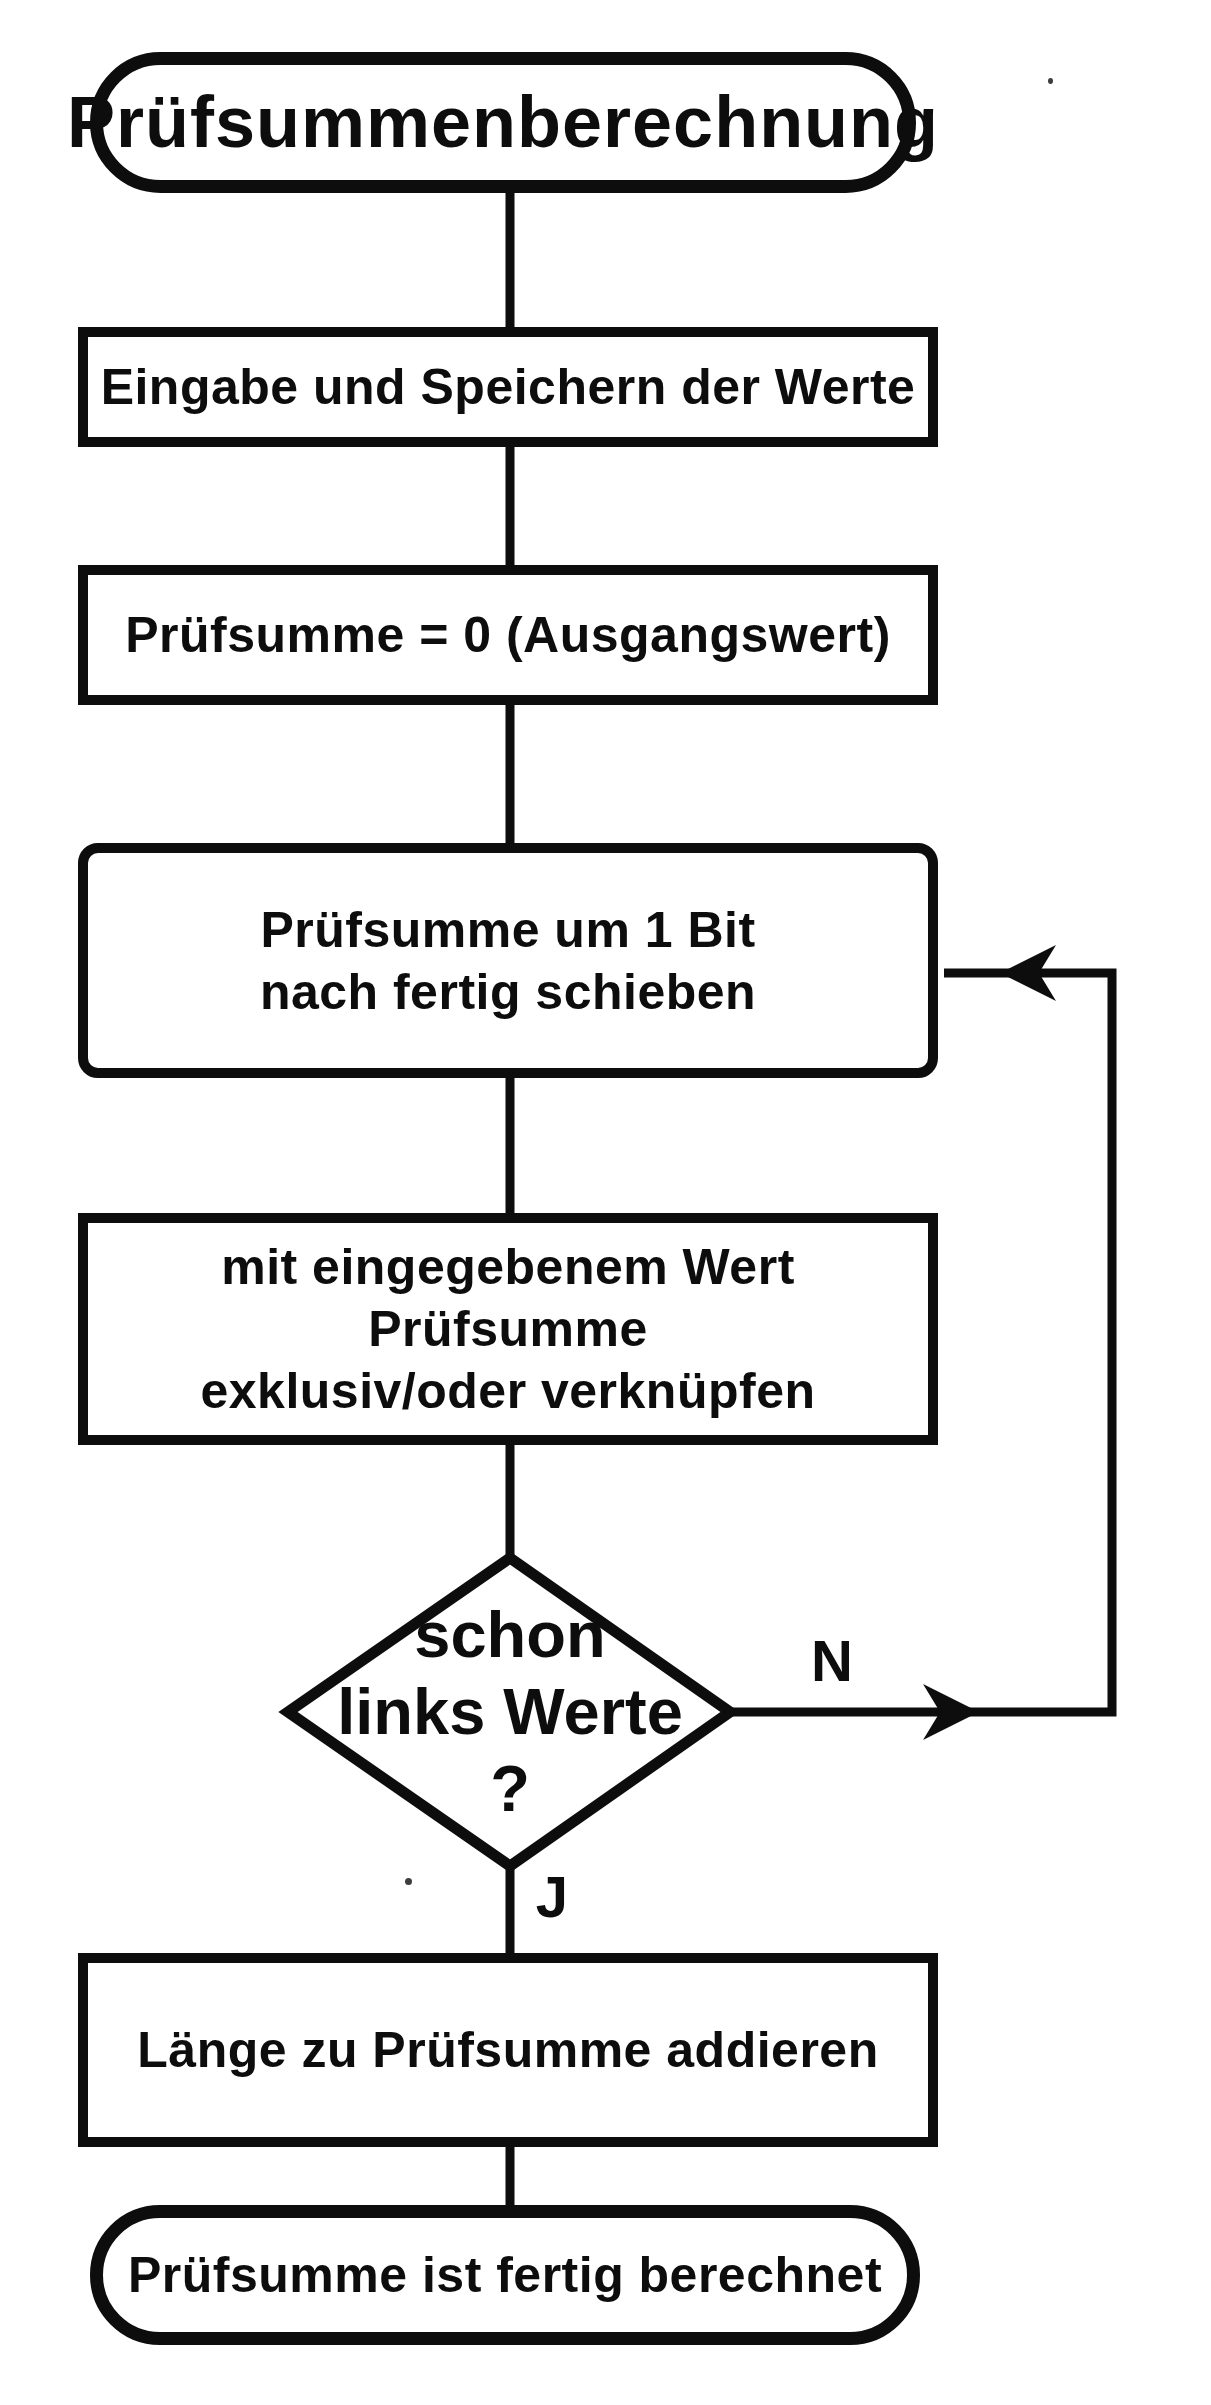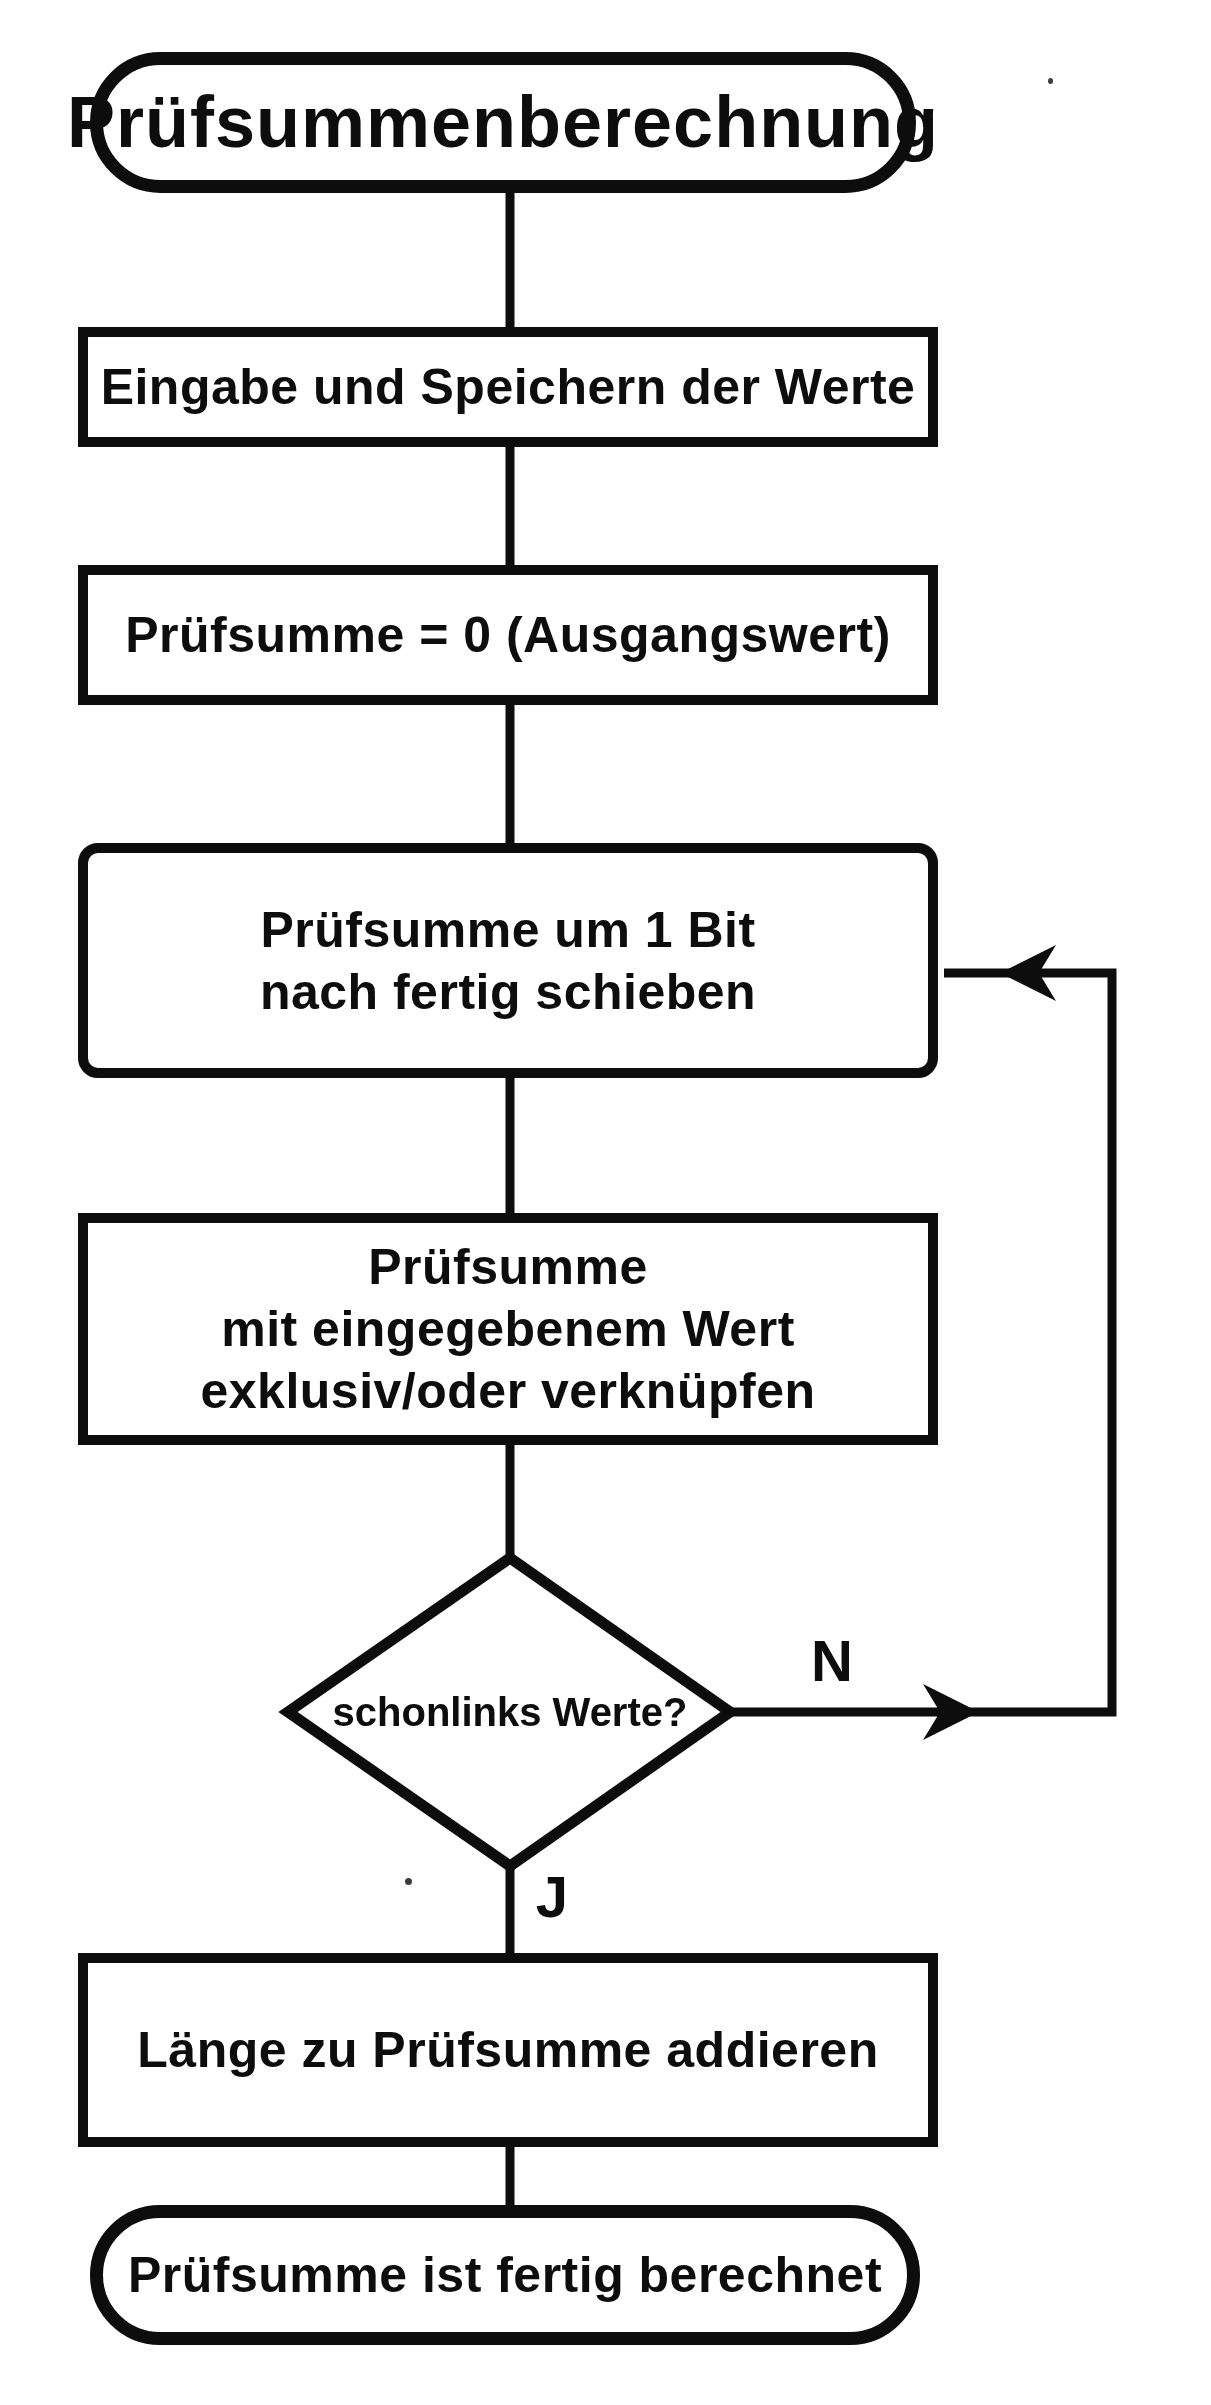--- a/index.html
+++ b/index.html
@@ -17,22 +17,22 @@
     background:var(--paper);
     display:flex; flex-direction:column; align-items:center; justify-content:center;
     text-align:center; font-weight:bold; font-size:50px; line-height:1.24;
     white-space:nowrap; letter-spacing:0.5px;
   }
   .process   { border:10px solid var(--ink); }
   .terminator{ border:13px solid var(--ink); border-radius:85px; }
   .node--start { font-size:72px; letter-spacing:1px; }
   .decision-text {
     position:absolute; z-index:2; box-sizing:border-box;
-    display:flex; align-items:center; justify-content:center;
-    text-align:center; font-weight:bold; font-size:40px; line-height:1.18;
+    display:flex; flex-direction:column; align-items:center; justify-content:center;
+    text-align:center; font-weight:bold; font-size:65px; line-height:1.18;
     background:transparent;
   }
   .branch-label {
     position:absolute; z-index:3; font-weight:bold; font-size:58px; line-height:1;
     text-align:center;
   }
   .speck { position:absolute; background:var(--ink); border-radius:50%; z-index:1; opacity:.8; }
   .line { display:block; }
 </style>
 </head>
@@ -72,22 +72,22 @@
   <div class="node process" style="left:78px; top:565px; width:860px; height:140px;">
     <span class="line">Prüfsumme = 0 (Ausgangswert)</span>
   </div>
 
   <div class="node process" style="left:78px; top:843px; width:860px; height:235px;border-radius:20px;">
     <span class="line">Prüfsumme um 1 Bit</span>
     <span class="line">nach fertig schieben</span>
   </div>
 
   <div class="node process" style="left:78px; top:1213px; width:860px; height:232px;">
+    <span class="line">mit eingegebenem Wert</span>
     <span class="line">Prüfsumme</span>
-    <span class="line">mit eingegebenem Wert</span>
     <span class="line">exklusiv/oder verknüpfen</span>
   </div>
 
   <div class="decision-text" style="left:288px; top:1565px; width:444px; height:295px;">
     <span class="line">schon</span>
     <span class="line">links Werte</span>
     <span class="line">?</span>
   </div>
 
   <div class="branch-label" style="left:792px; top:1632px; width:80px;">N</div>

